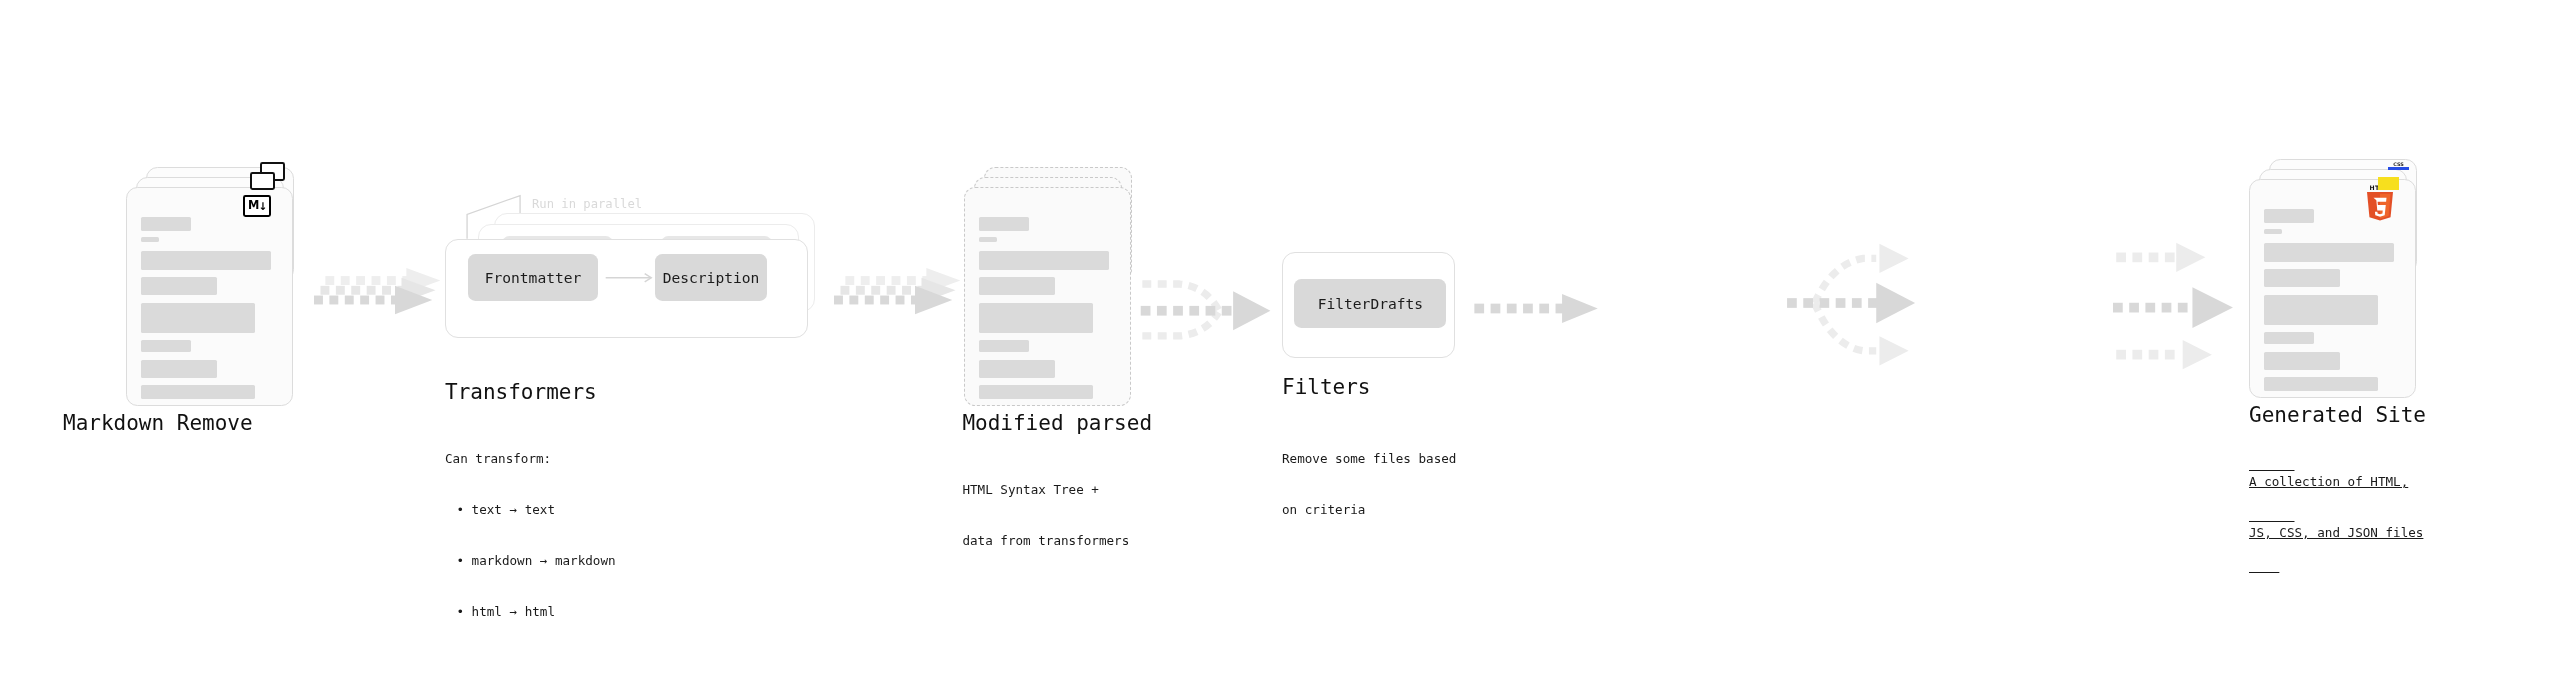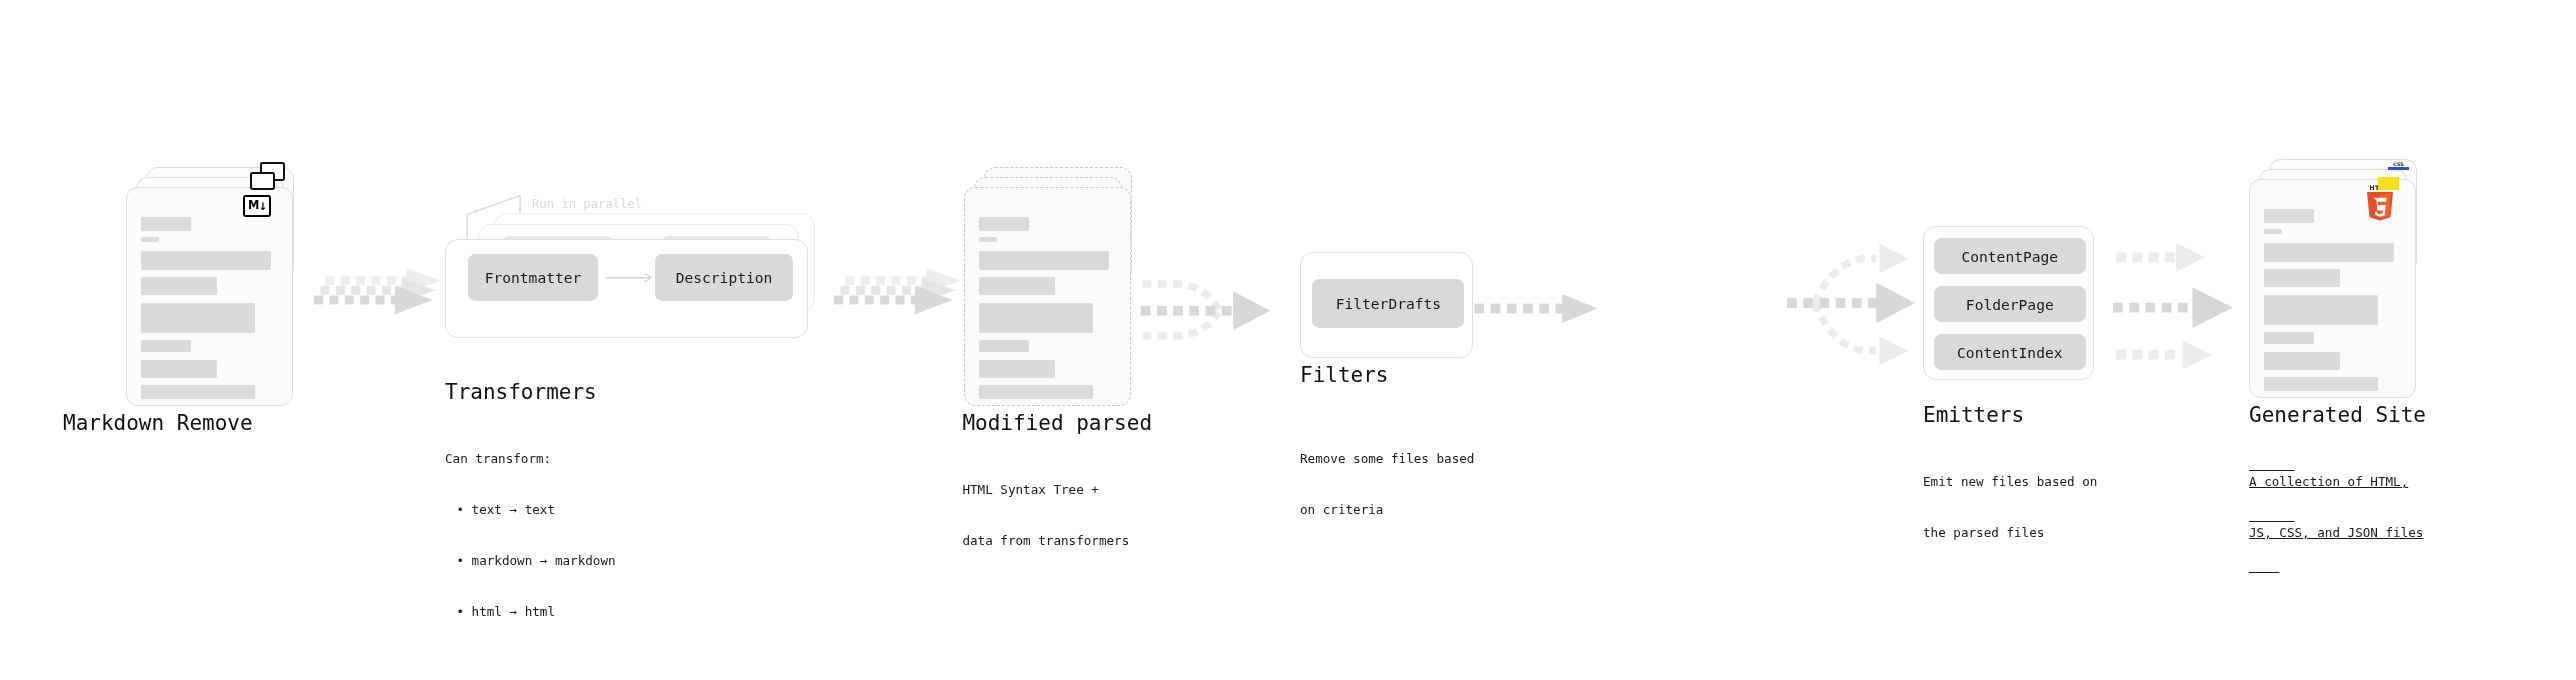--- a/index.html
+++ b/index.html
@@ -201,21 +201,21 @@
             <polyline points="36,3 43,8 36,13"></polyline>
         </g>
         <g stroke="#e4e4e4" stroke-width="1.8" fill="none">
           <line x1="2" y1="24" x2="43" y2="24"></line>
             <polyline points="36,19 43,24 36,29"></polyline>
         </g>
       </svg>
 
       <div class="stagebox" style="position:absolute;left:0px;top:26px;width:363px;height:99px;z-index:4;"></div>
       <div class="pill" style="position:absolute;left:23px;top:41px;width:130px;height:47px;z-index:5;">Frontmatter</div>
-      <div class="pill" style="position:absolute;left:210px;top:41px;width:138px;height:47px;z-index:5;">Description</div>
+      <div class="pill" style="position:absolute;left:210px;top:41px;width:112px;height:47px;z-index:5;">Description</div>
       <svg style="position:absolute;left:159px;top:55px;z-index:5;" width="57" height="19.5" viewBox="0 0 70 24">
         <g stroke="#d5d5d5" stroke-width="1.8" fill="none">
           <line x1="2" y1="12" x2="58" y2="12"></line>
             <polyline points="50,7 58,12 50,17"></polyline>
         </g>
       </svg>
     </div>
 
     <div class="title" style="position:absolute;left:0px;top:185px;">Transformers</div>
     <div class="caption" style="position:absolute;left:0px;top:221px;">
@@ -293,25 +293,25 @@
           <rect x="32" y="70" width="12" height="12"></rect>
         <rect x="52" y="70" width="12" height="12"></rect>
           <rect x="72" y="70" width="12" height="12"></rect>
         <rect x="92" y="70" width="12" height="12"></rect>
           <rect x="112" y="70" width="12" height="12"></rect>
         <polygon points="126,52 172,76 126,100"></polygon>
       </g>
     </svg>
   </div>
 
-  <div class="node" style="left:1282px;top:252px;margin-left:18px;">
+  <div class="node" style="left:1282px;top:252px;">
     <div class="stagebox" style="position:relative;width:173px;height:106px;">
       <div class="pill" style="position:absolute;left:11.4px;top:26px;width:152px;height:49px;">FilterDrafts</div>
     </div>
-    <div class="title" style="position:absolute;left:0px;top:111px;">Filters</div>
+    <div class="title" style="position:absolute;left:0px;top:123px;">Filters</div>
     <div class="caption" style="position:absolute;left:0px;top:164px;">
       <div>Remove some files based</div>
       <div>on criteria</div>
     </div>
   </div>
 
   <div class="arrowwrap" style="left:1463px;top:284px;">
     <svg width="138" height="49" viewBox="0 0 170 60">
       <g fill="#d8d8d8">
         <rect x="14" y="24" width="12" height="12"></rect>
@@ -341,32 +341,20 @@
           <rect x="22" y="89" width="12" height="12"></rect>
         <rect x="42" y="89" width="12" height="12"></rect>
           <rect x="62" y="89" width="12" height="12"></rect>
         <rect x="82" y="89" width="12" height="12"></rect>
           <rect x="102" y="89" width="12" height="12"></rect>
         <polygon points="112,70 160,95 112,120"></polygon>
       </g>
     </svg>
   </div>
 
-  <div class="node" style="left:1923px;top:226px;">
-    <div class="stagebox" style="position:relative;width:171px;height:154px;">
-      <div class="pill" style="position:absolute;left:9.8px;top:11.4px;width:152px;height:36px;">ContentPage</div>
-      <div class="pill" style="position:absolute;left:9.8px;top:59px;width:152px;height:36px;">FolderPage</div>
-      <div class="pill" style="position:absolute;left:9.8px;top:107px;width:152px;height:36px;">ContentIndex</div>
-    </div>
-    <div class="title" style="position:absolute;left:0px;top:177px;">Emitters</div>
-    <div class="caption" style="position:absolute;left:0px;top:213px;">
-      <div>Emit new files based on</div>
-      <div>the parsed files</div>
-    </div>
-  </div>
 
   <div class="arrowwrap" style="left:2113px;top:229px;">
     <svg width="154" height="154" viewBox="0 0 190 190">
       <g fill="#ececec">
         <rect x="4" y="29" width="12" height="12"></rect>
           <rect x="24" y="29" width="12" height="12"></rect>
         <rect x="44" y="29" width="12" height="12"></rect>
           <rect x="64" y="29" width="12" height="12"></rect>
         <polygon points="78,17 114,35 78,53"></polygon>
       </g>

